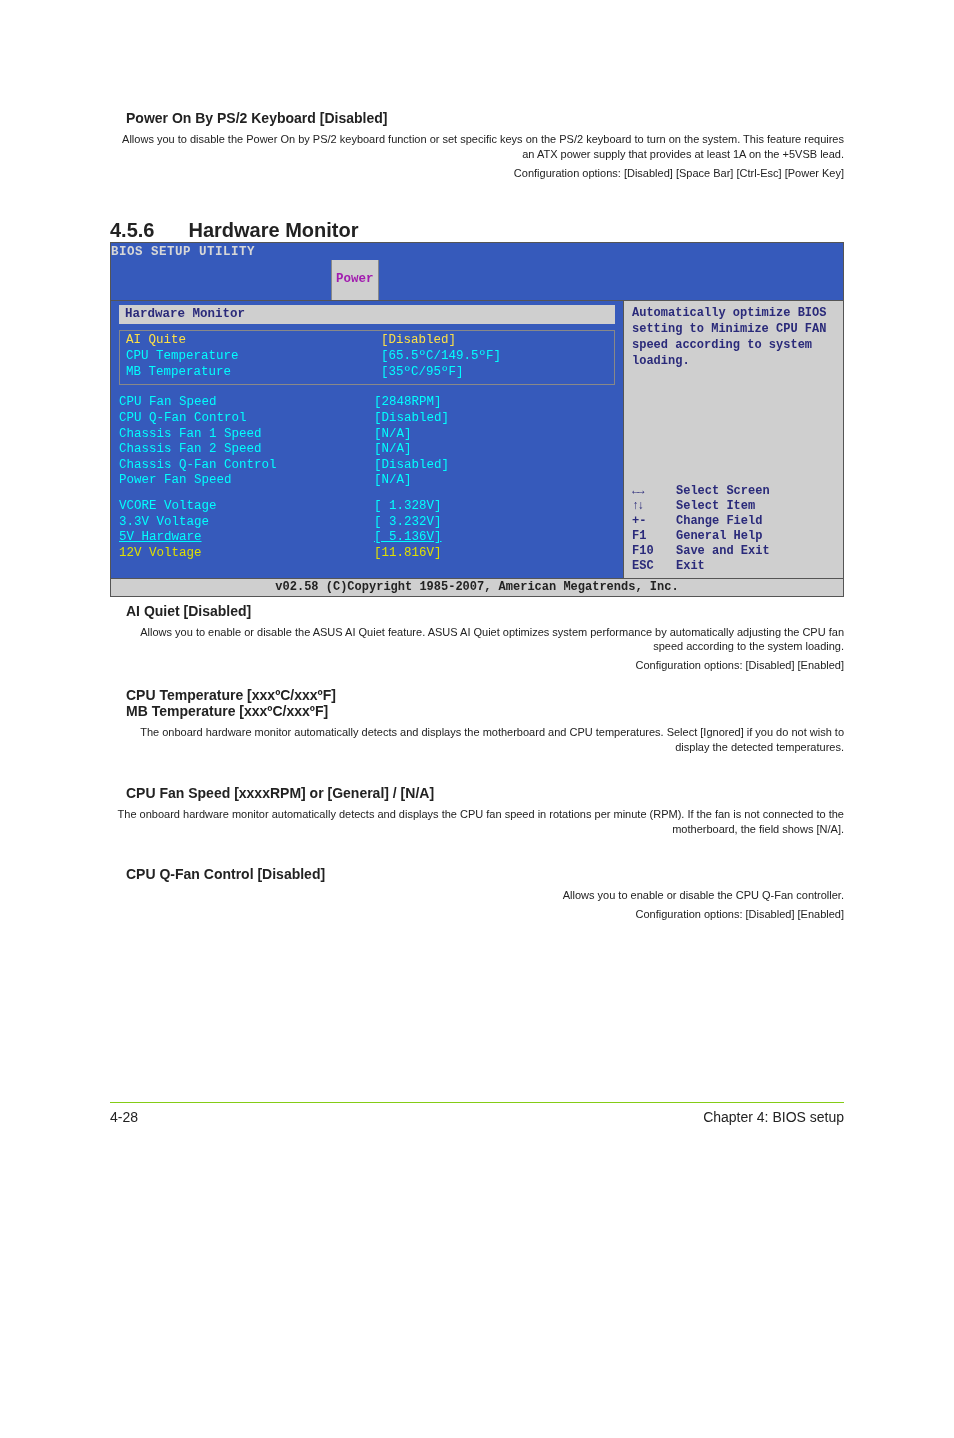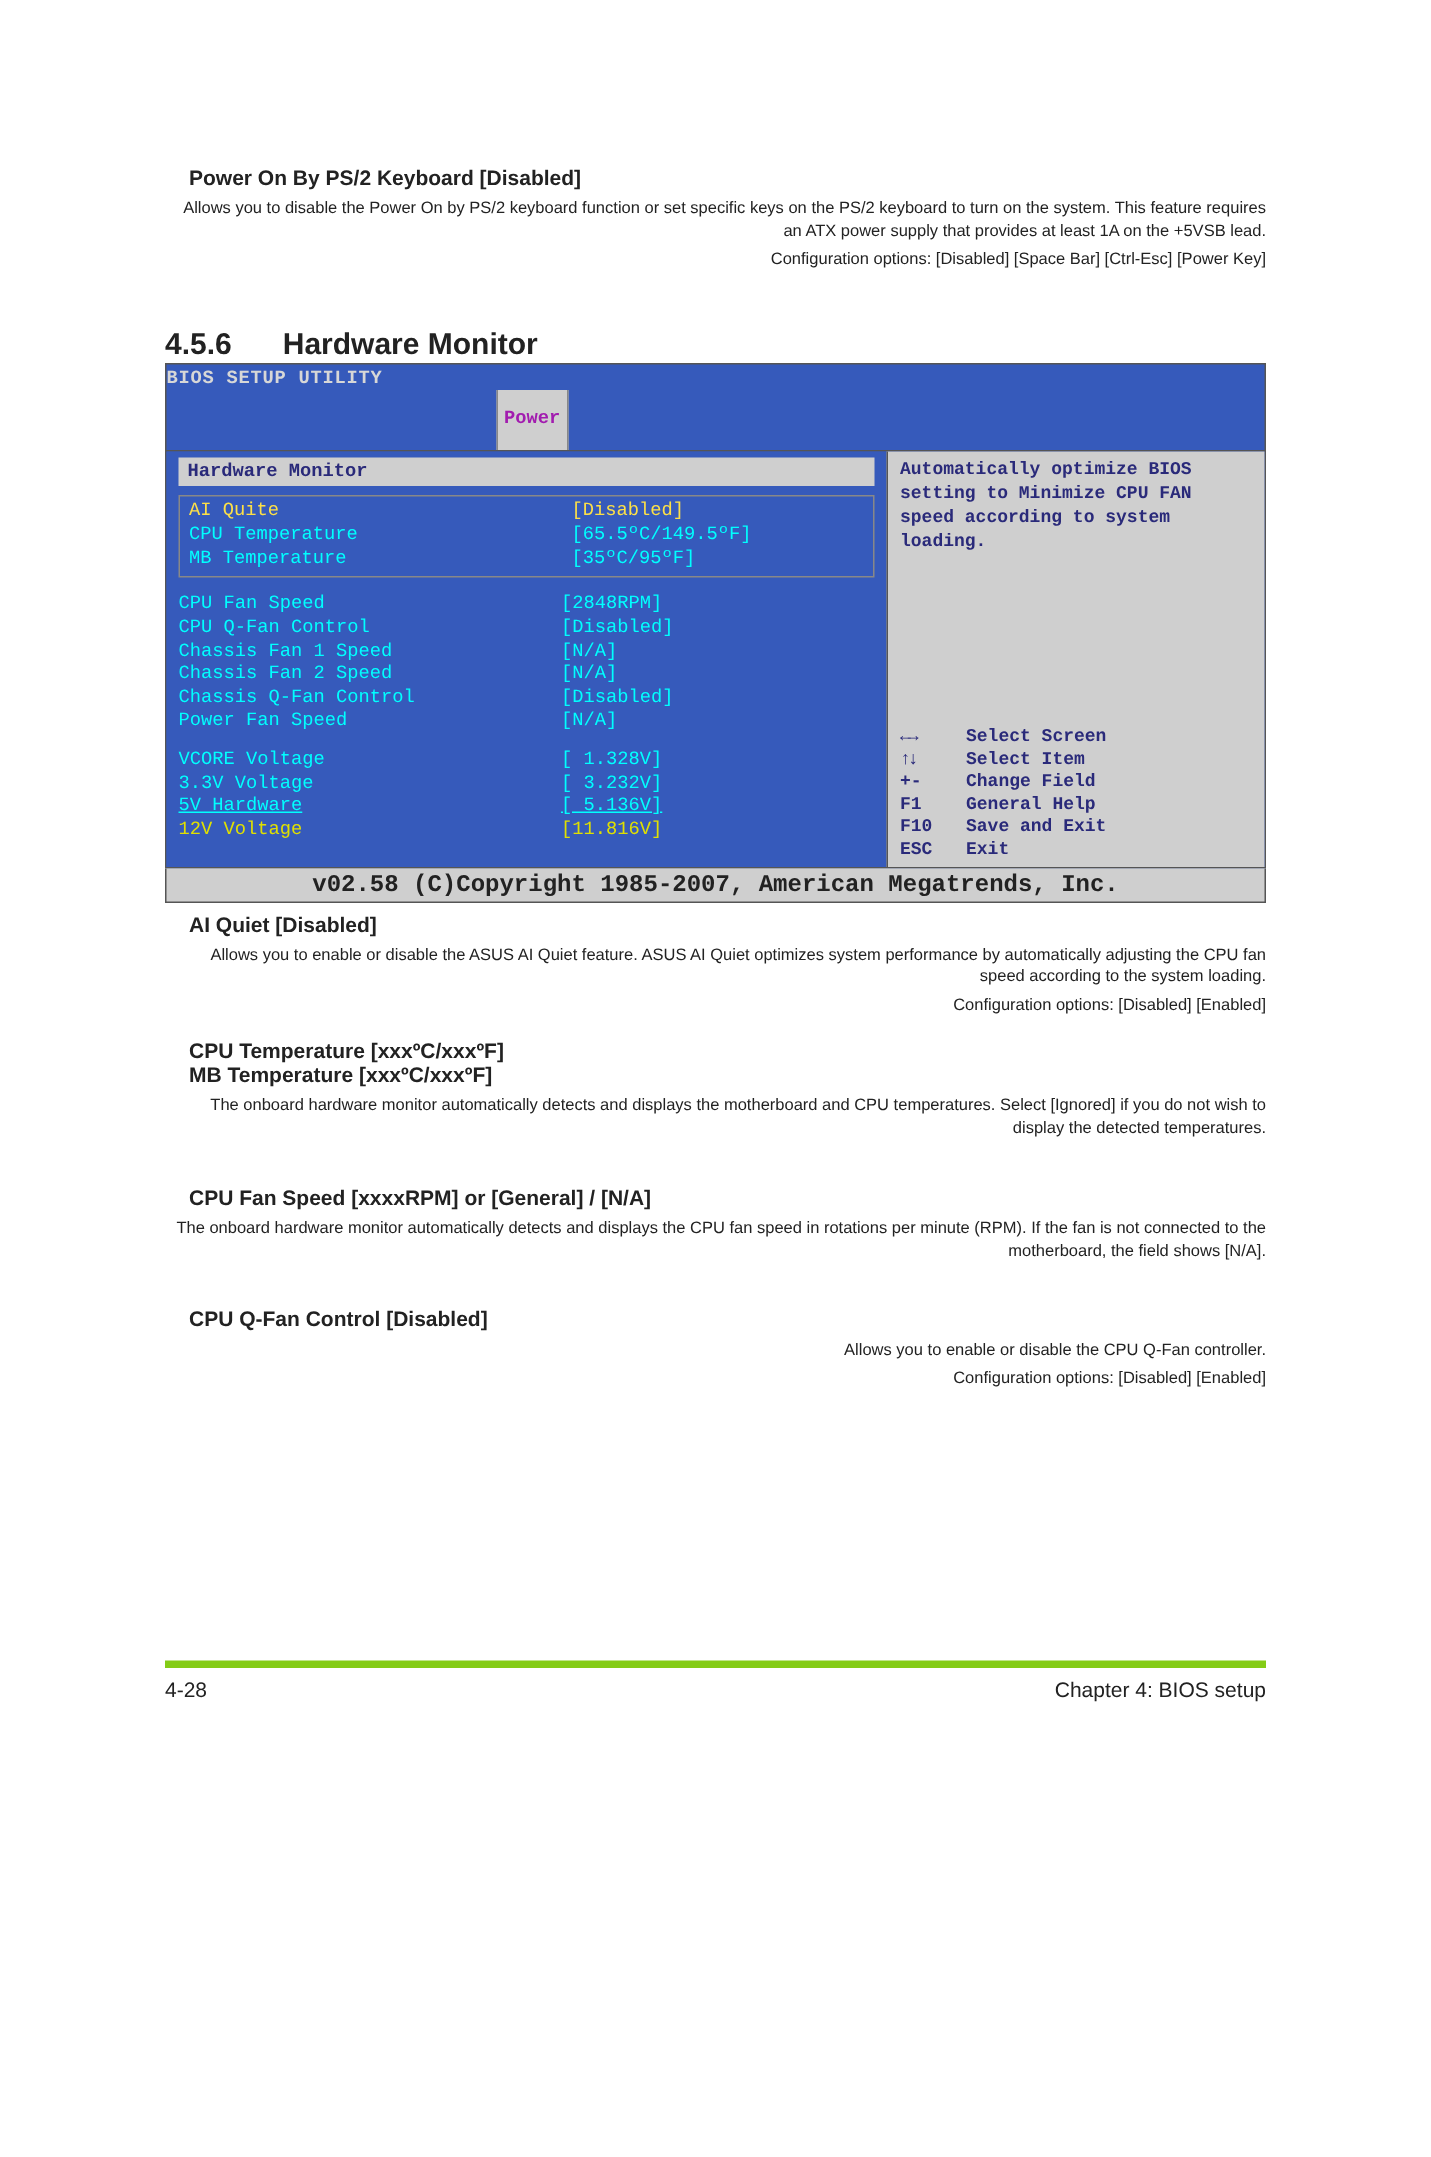--- a/index.html
+++ b/index.html
@@ -89,21 +89,21 @@
     border: 1px solid #888;
     padding: 2px 6px 4px 6px;
     margin-bottom: 10px;
   }
   .row { display: flex; }
   .row .lab { flex: 0 0 255px; }
   .cyan { color: #0ff; }
   .grey { color: #fde047; }
   .yellow { color: #e0e000; }
   .bios-right {
-    width: 252px;
+    width: 220px;
     background: #cfcfcf;
     border-left: 1px solid #555;
     padding: 4px 8px;
     display: flex;
     flex-direction: column;
     justify-content: space-between;
   }
   .help-text {
     color: #2a2a7a;
     font-weight: bold;
@@ -115,31 +115,31 @@
     font-weight: bold;
     font-size: 12px;
   }
   .nav-row { display: flex; }
   .nav-row .k { width: 44px; display:flex; align-items:center;}
   .bios-footer {
     background: #cfcfcf;
     color: #222;
     text-align: center;
     font-weight: bold;
-    font-size: 16px;
+    font-size: 12px;
     border: 1px solid #555;
     border-top: none;
     padding: 1px 0;
   }
   .page-footer {
     display: flex;
     justify-content: space-between;
     font-size: 14px;
     color: #222;
-    border-top: 5px solid #84cc16;
+    border-top: 1px solid #84cc16;
     padding-top: 6px;
     margin-top: 180px;
   }
   .arrows { font-family: "Courier New", monospace; font-weight: bold; letter-spacing: -2px; }
 </style>
 </head>
 <body>
 
 <div class="page">
 

